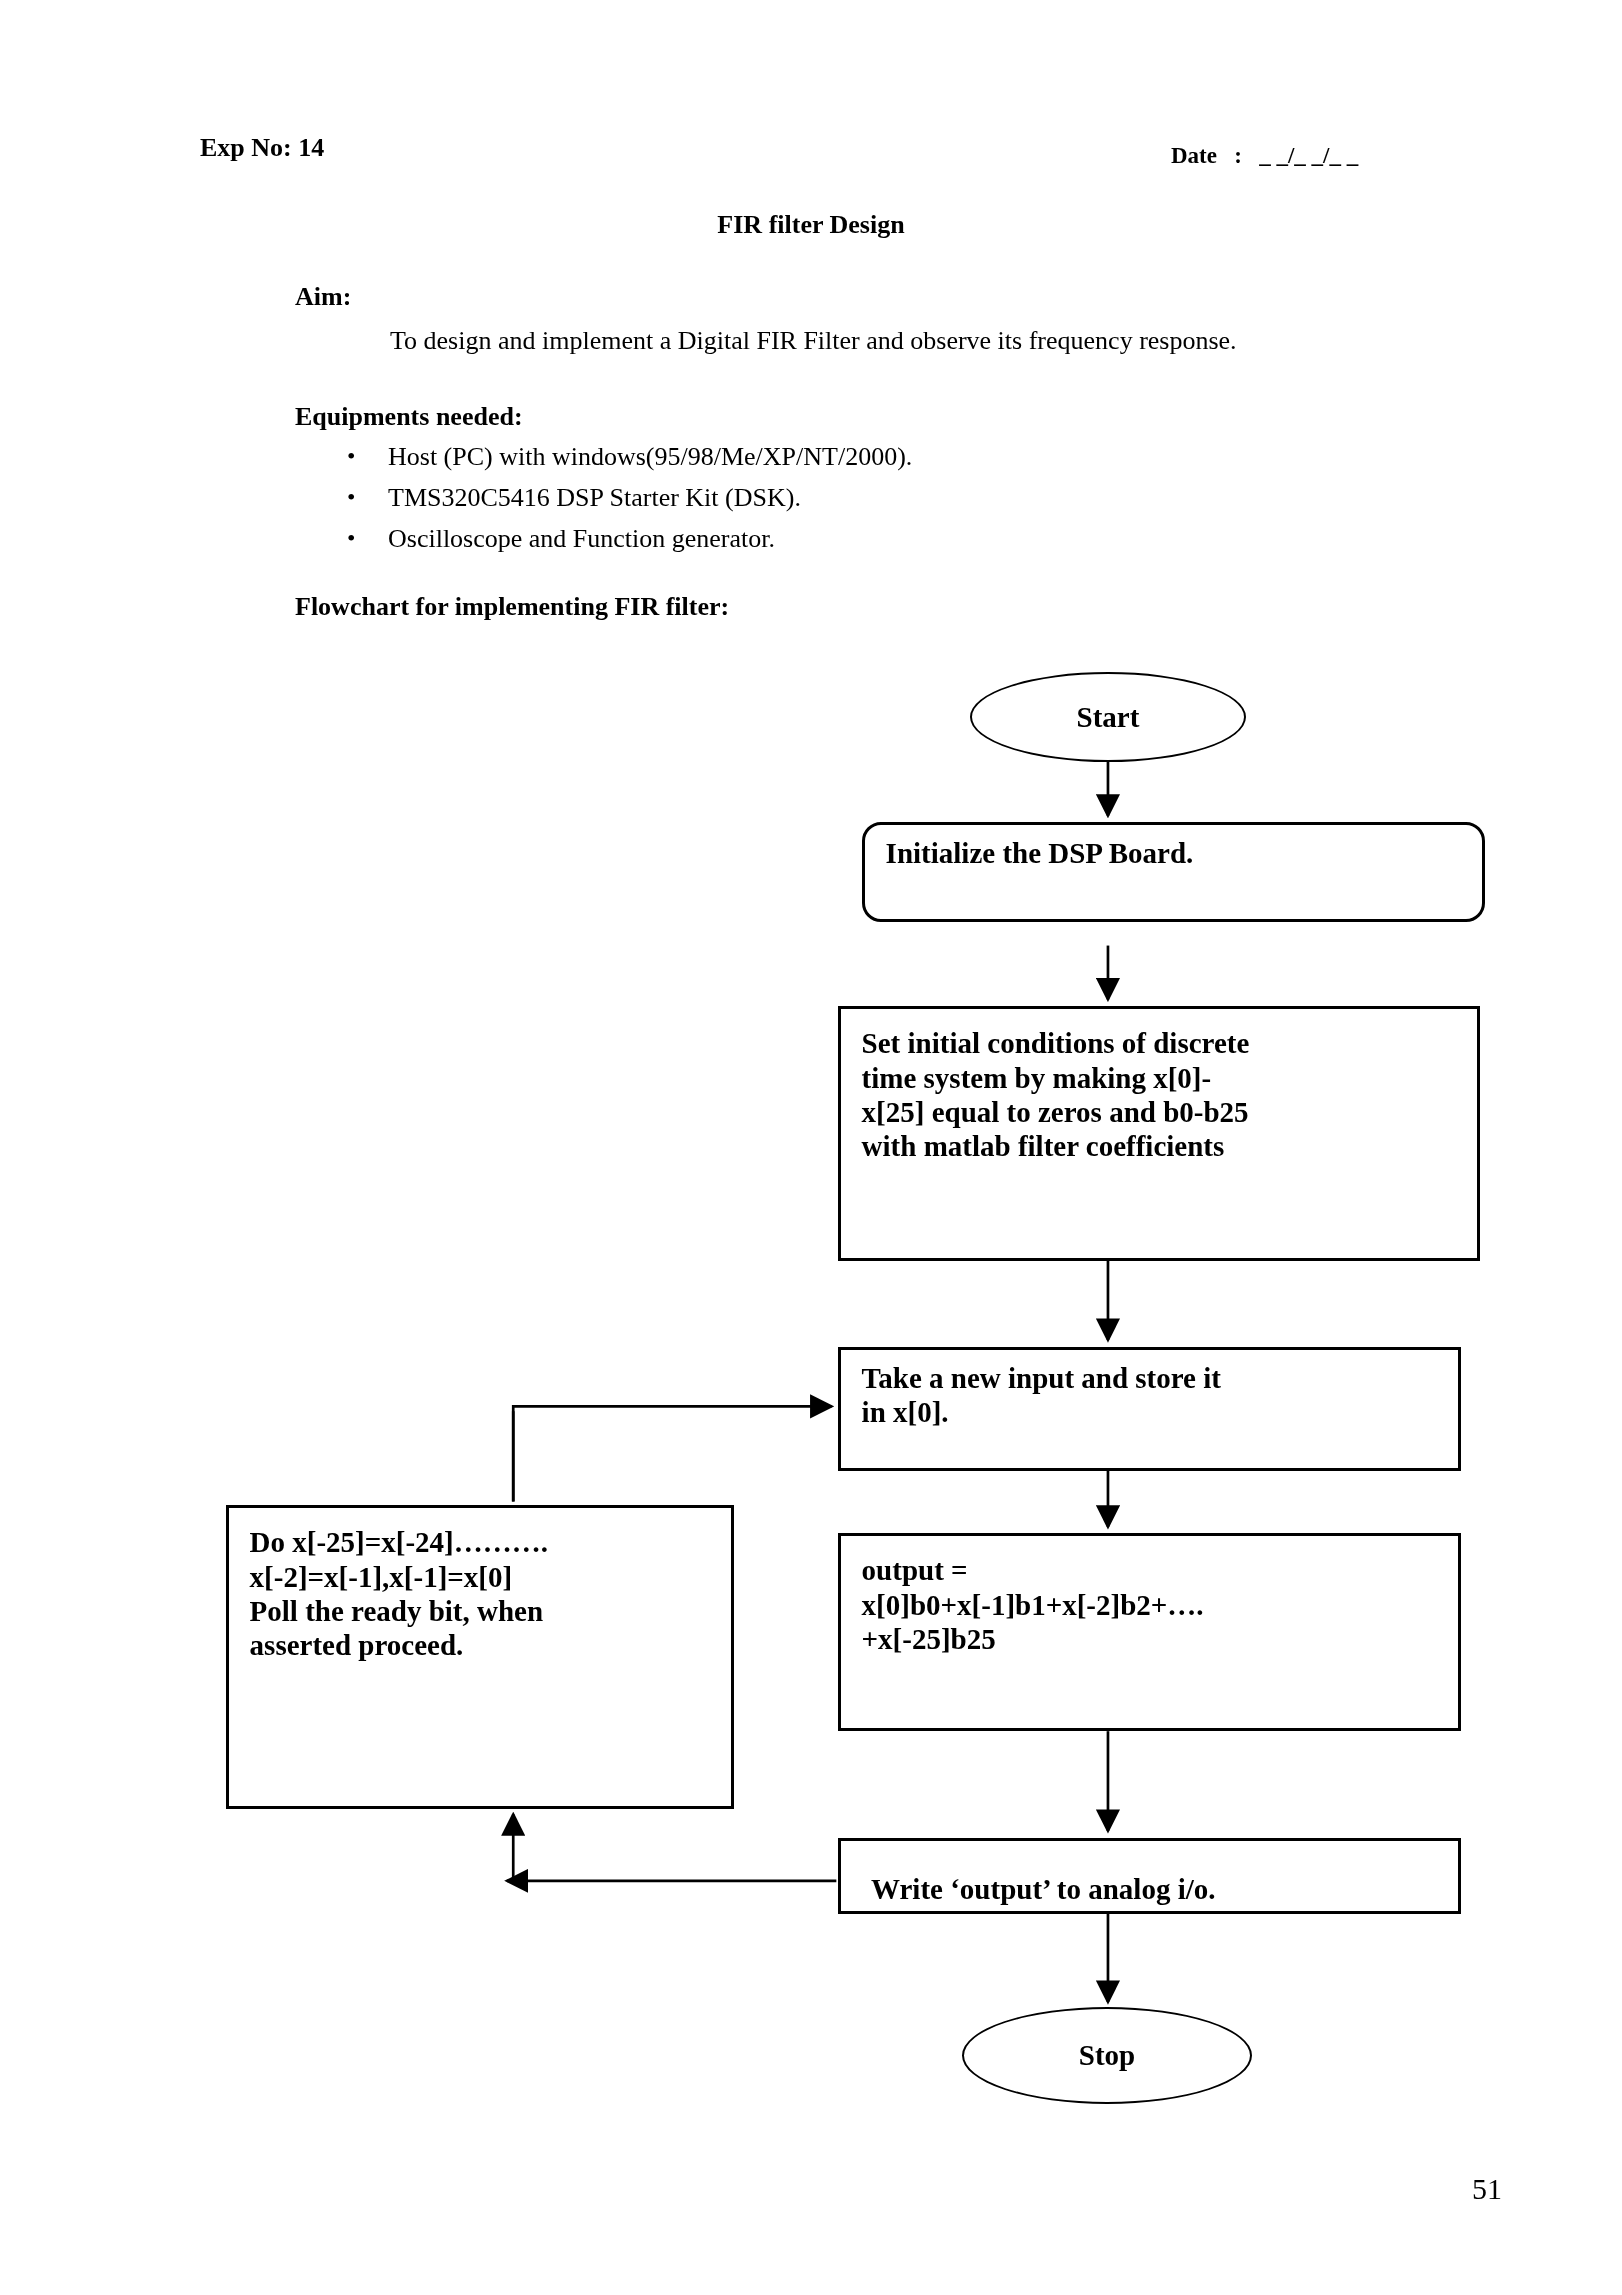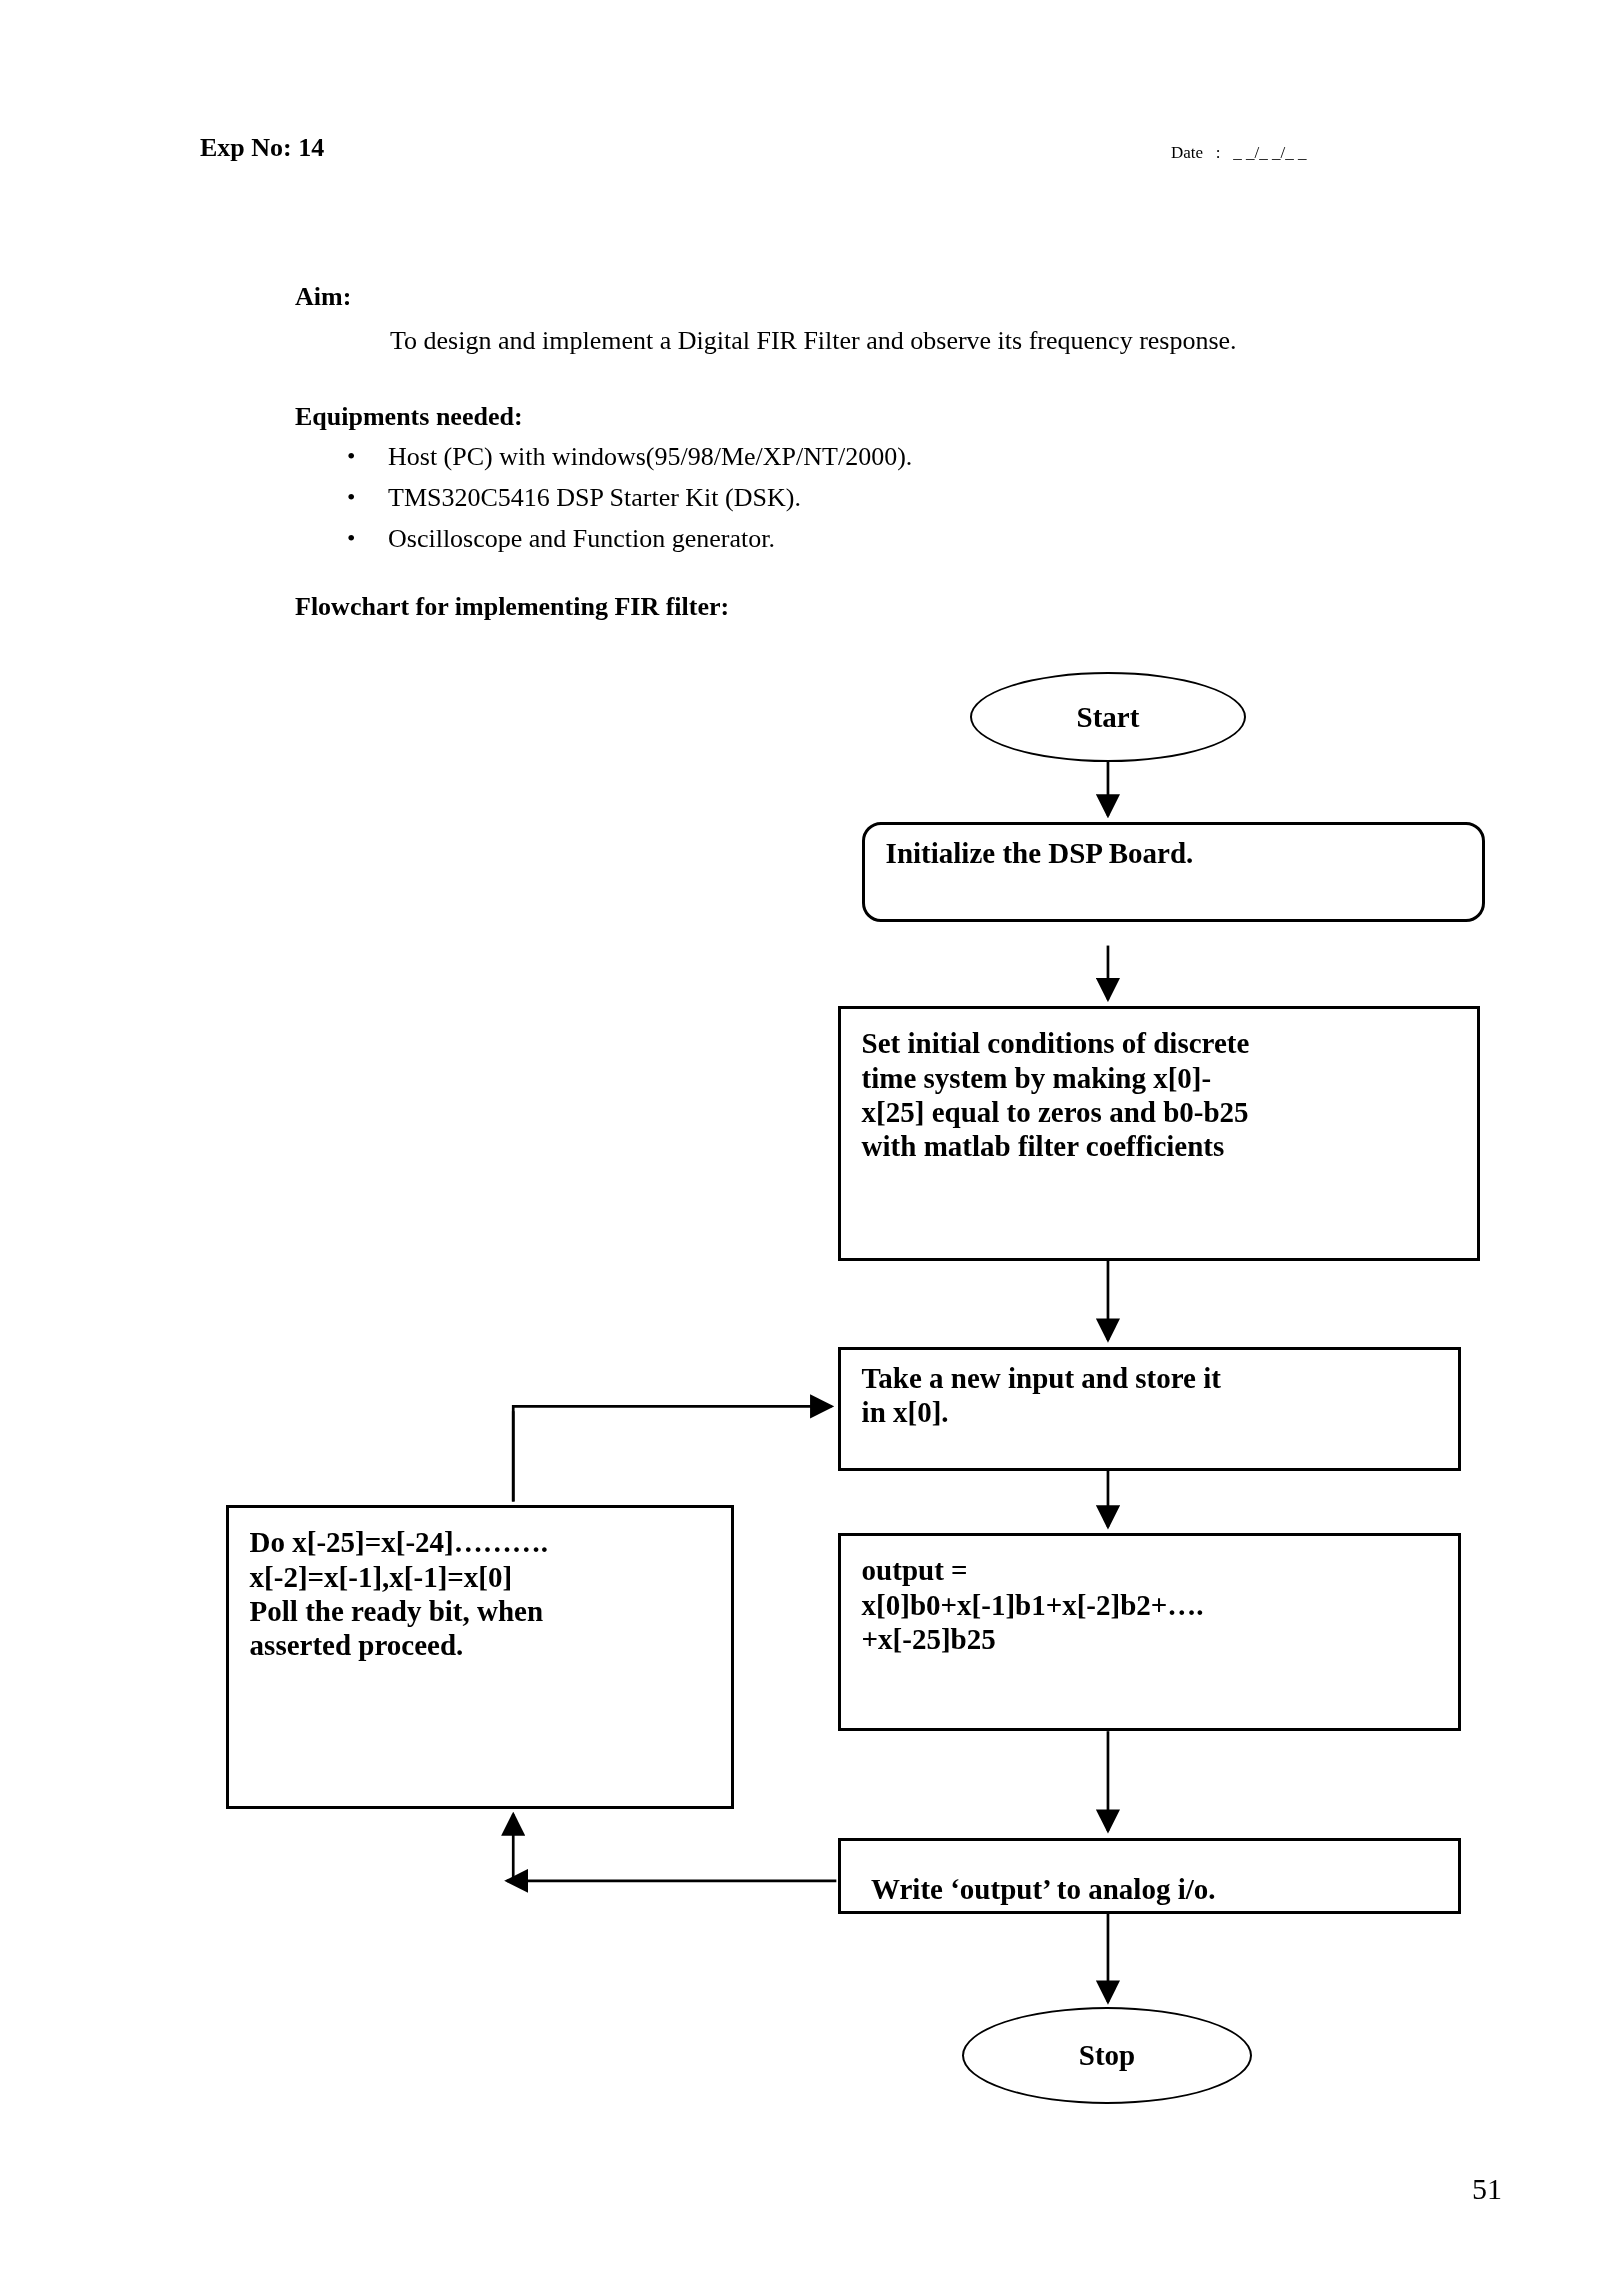--- a/index.html
+++ b/index.html
@@ -34,22 +34,22 @@
   }
   .exp-no {
     left: 200px;
     top: 133px;
     font-weight: bold;
     font-size: 26px;
   }
   .date-label {
     left: 1171px;
     top: 143px;
-    font-weight: normal;
-    font-size: 17px;
+    font-weight: bold;
+    font-size: 23px;
     white-space: pre;
   }
   .title {
     left: 0;
     top: 210px;
     width: 1622px;
     text-align: center;
     font-weight: bold;
     font-size: 26px;
   }
@@ -132,20 +132,21 @@
 </head>
 <body>
 
 <div id="page">
 
 
   <div class="abs exp-no">Exp No: 14</div>
 
   <div class="abs date-label">Date   :   _ _/_ _/_ _</div>
 
+  <div class="abs title">FIR filter Design</div>
 
   <div class="abs sec-head aim-head">Aim:</div>
   <div class="abs aim-body">To design and implement a Digital FIR Filter and observe its frequency response.</div>
 
   <div class="abs sec-head equip-head">Equipments needed:</div>
 
   <ul class="abs bullet-list">
     <li>
       <span class="dot">•</span>
       <span>Host (PC) with windows(95/98/Me/XP/NT/2000).</span>

